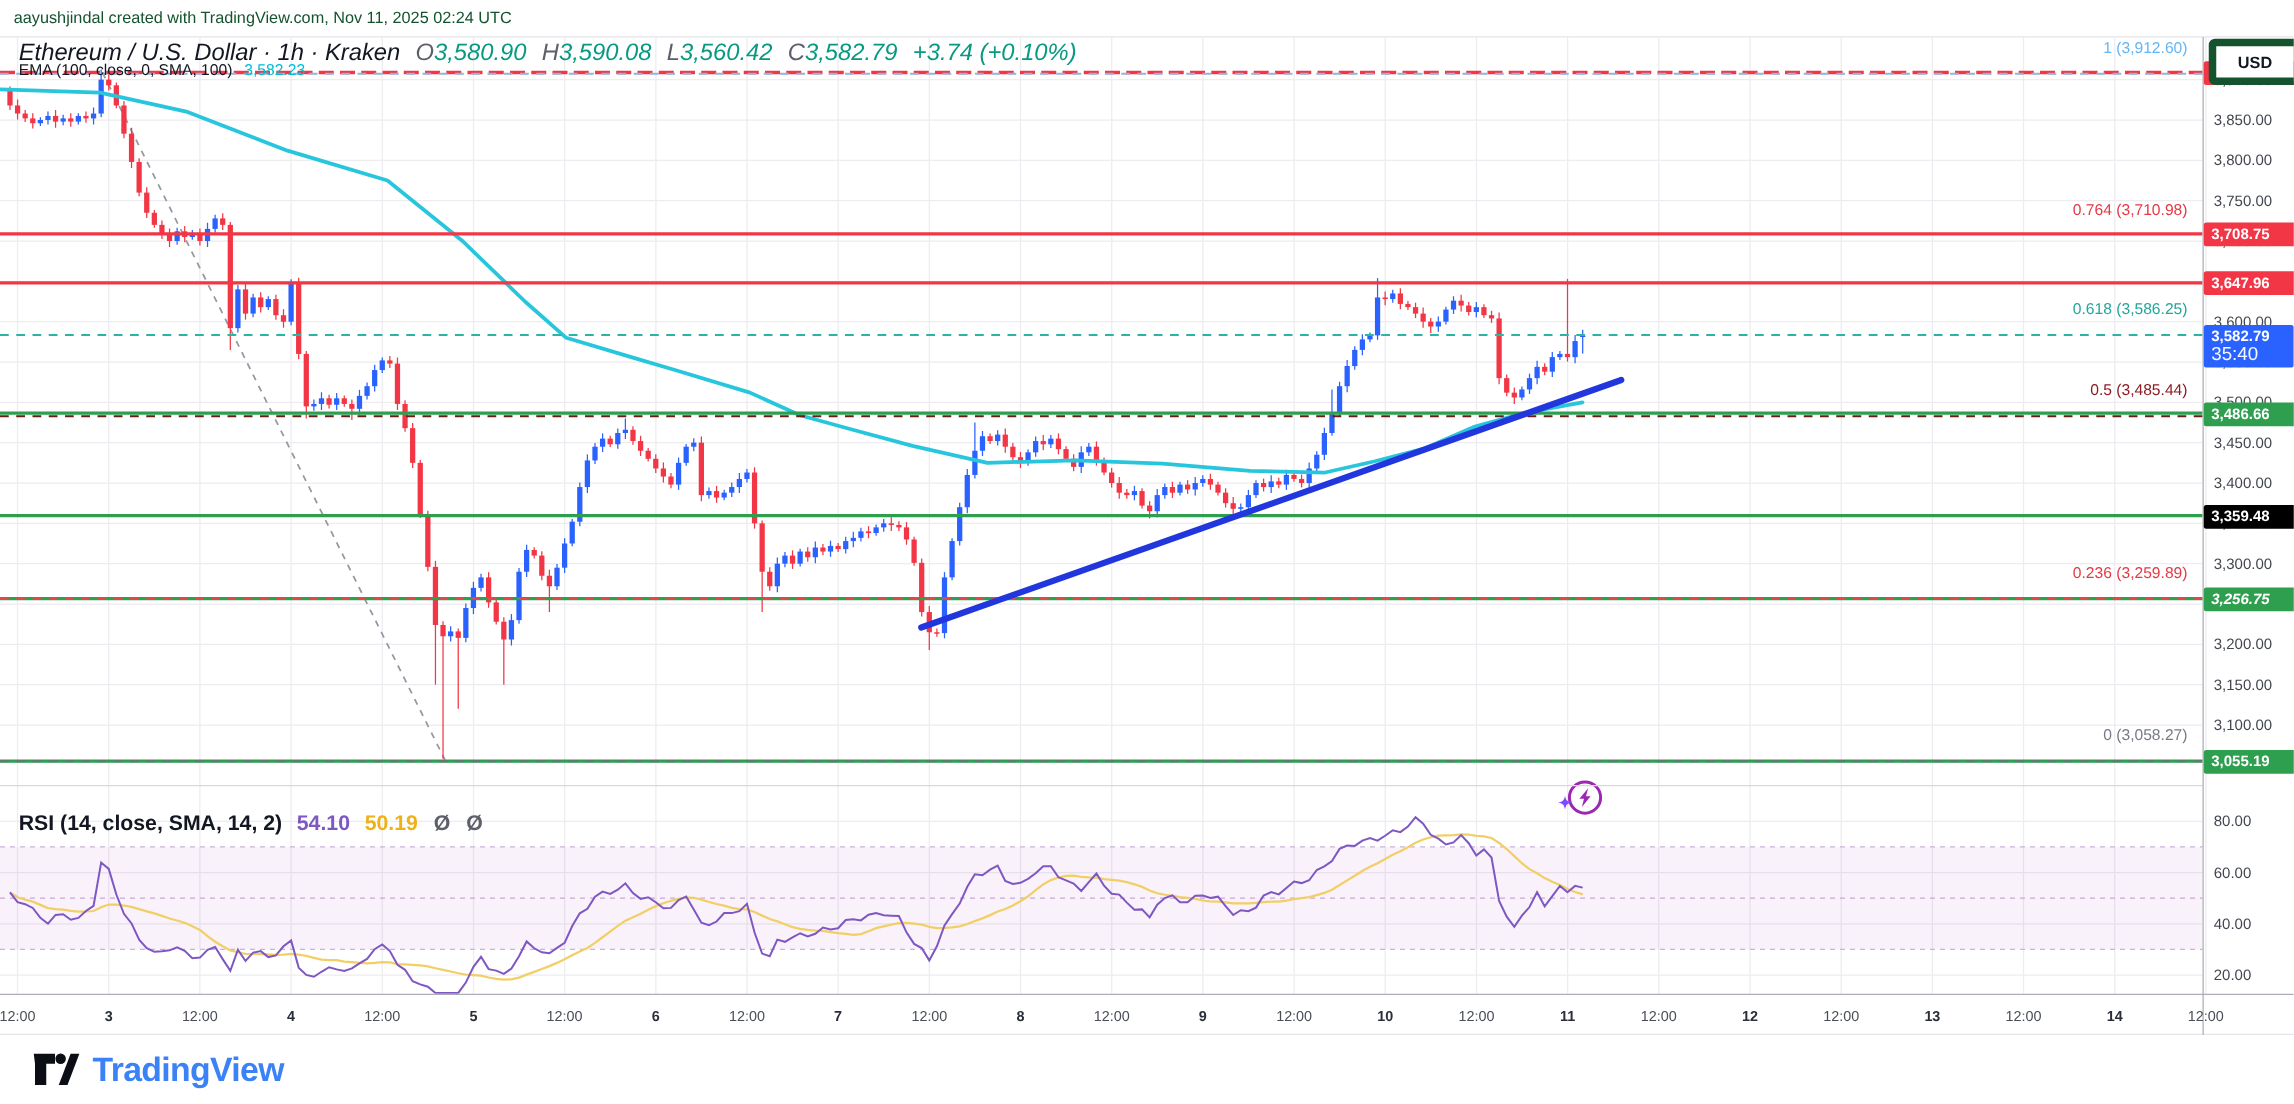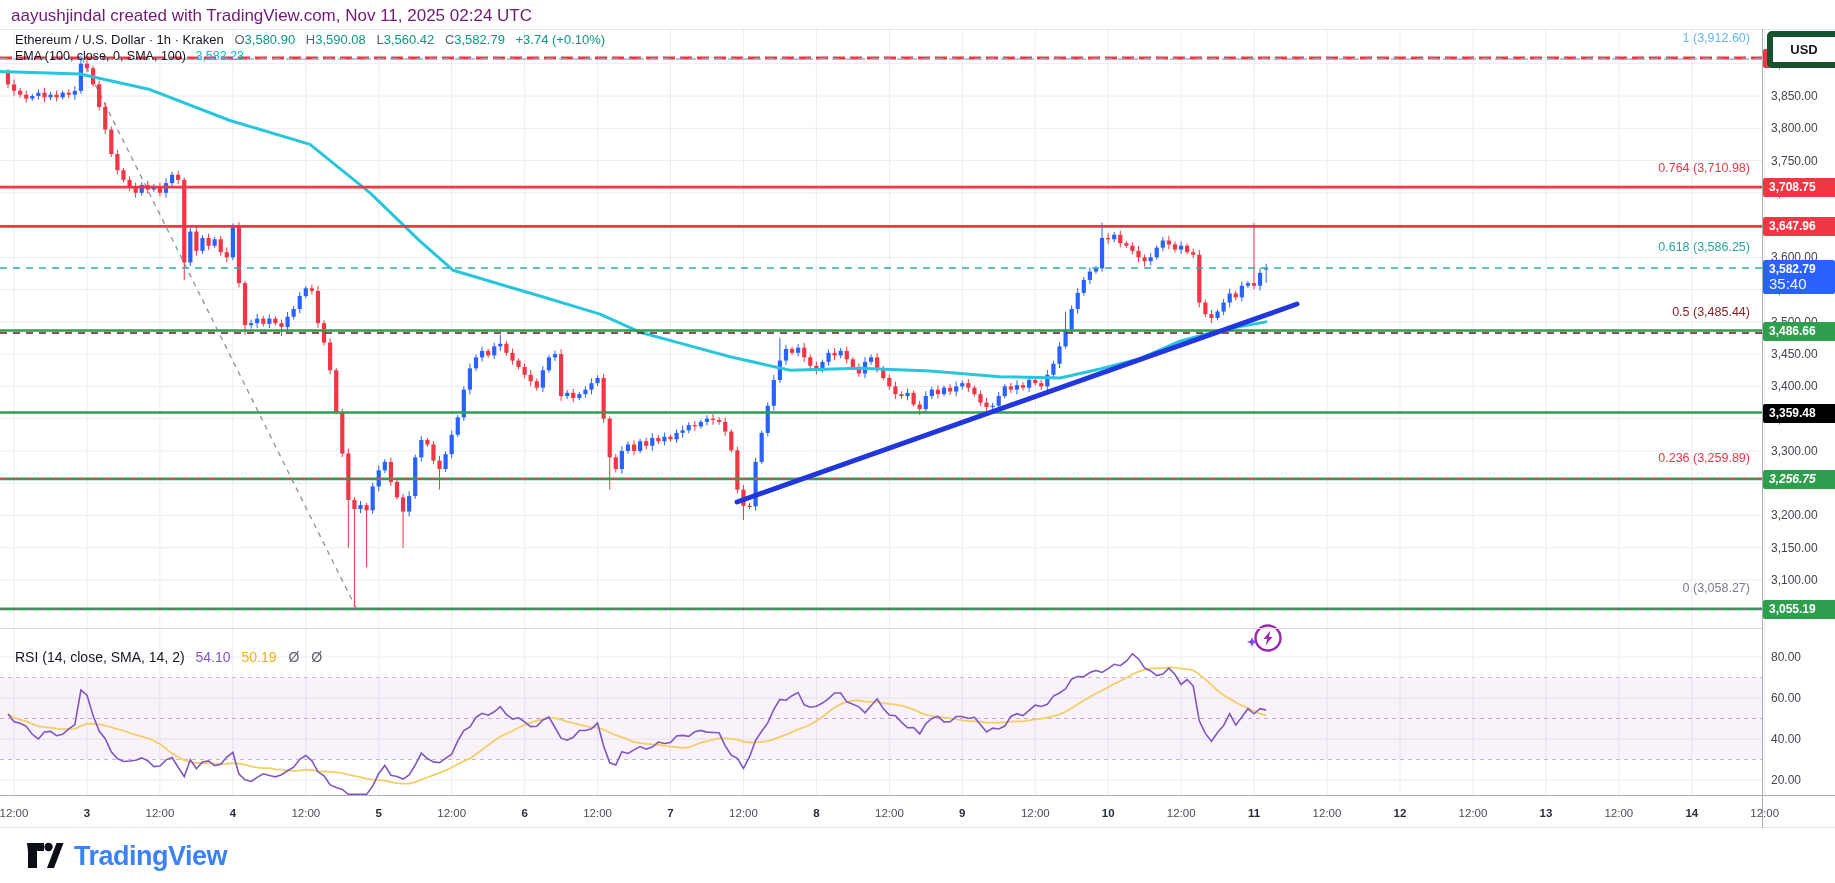--- a/index.html
+++ b/index.html
@@ -1,29 +1,29 @@
 <!DOCTYPE html>
 <html><head>
 <meta charset="utf-8">
 <style>
   html,body{margin:0;padding:0;background:#fff;width:1835px;height:883px;overflow:hidden;
     font-family:"Liberation Sans","DejaVu Sans",sans-serif;color:#131722;position:relative;}
   #stage{position:absolute;left:0;top:0;width:1835px;height:883px;}
   #chart-svg{position:absolute;left:0;top:0;}
   .ov{position:absolute;white-space:nowrap;}
-  #attribution{left:11px;top:6px;font-size:17px;color:#701a75;}
-  #legend1{left:15px;top:32px;font-size:13px;}
+  #attribution{left:11px;top:6px;font-size:13px;color:#14532d;}
+  #legend1{left:15px;top:32px;font-size:19px;font-style:italic;}
   #legend1 .sym{color:#131722;}
   #legend1 .olet{color:#5d606b;margin-left:7px;}
   #legend1 .oval{color:#089981;}
   #legend1 .chg{color:#089981;margin-left:7px;}
   #legend2{left:15px;top:49px;font-size:12.5px;}
   #legend2 .ema-name{color:#131722;}
   #legend2 .ema-val{color:#00bcd4;margin-left:6px;}
-  #rsi-legend{left:15px;top:649px;font-size:14px;}
+  #rsi-legend{left:15px;top:649px;font-size:17px;font-weight:bold;}
   #rsi-legend .rsi-name{color:#131722;}
   #rsi-legend .v1{color:#7e57c2;margin-left:7px;}
   #rsi-legend .v2{color:#eeb219;margin-left:7px;}
   #rsi-legend .vz{color:#5d606b;margin-left:8px;letter-spacing:4px;}
   #usd-btn{left:1767px;top:31px;width:62px;height:25px;border:6px solid #14532d;border-radius:5px;
     background:#fff;font-size:13px;font-weight:700;color:#131722;text-align:center;line-height:25px;z-index:6;}
   .pbox{position:absolute;left:1763px;width:84px;height:19px;color:#fff;font-size:12px;font-weight:600;
     line-height:19px;padding-left:6px;box-sizing:border-box;border-radius:2px;z-index:3;}
   #last-box{position:absolute;left:1763px;top:260px;width:72px;height:34px;background:#2962ff;color:#fff;
     border-radius:2px;padding:2px 0 0 6px;box-sizing:border-box;z-index:3;}

